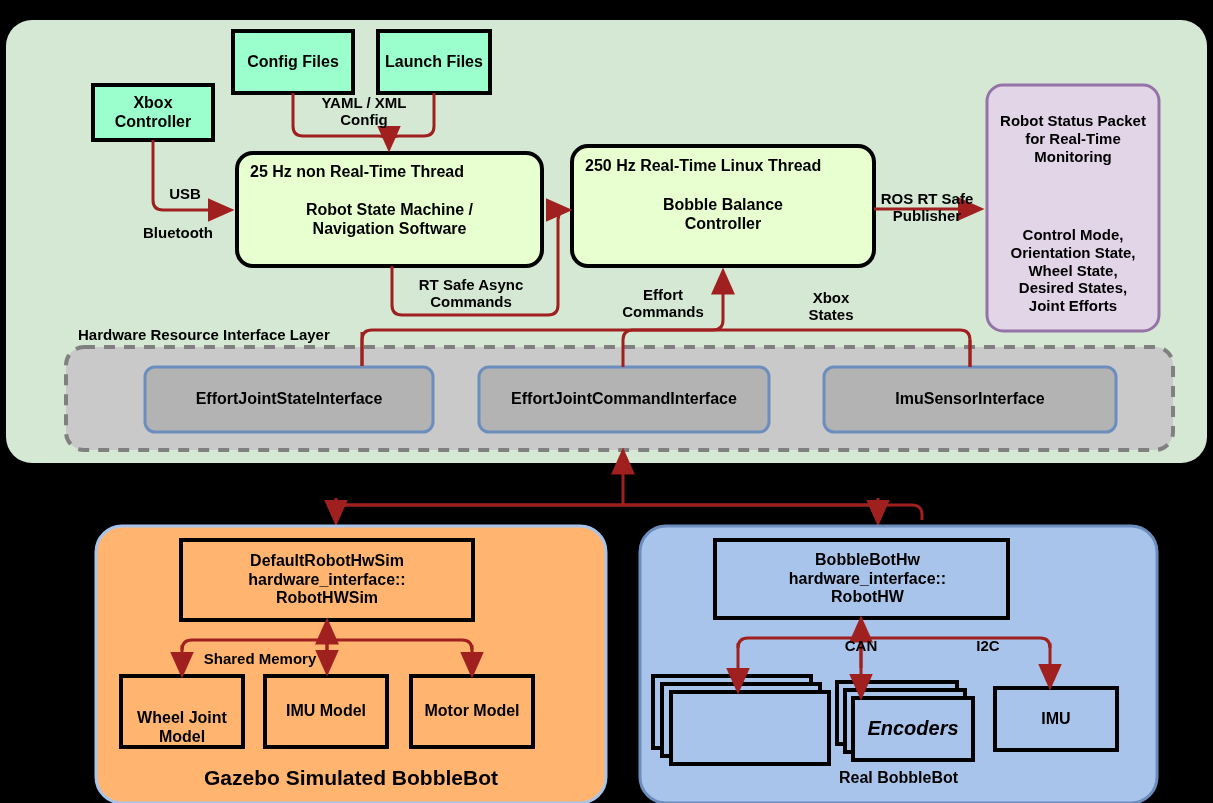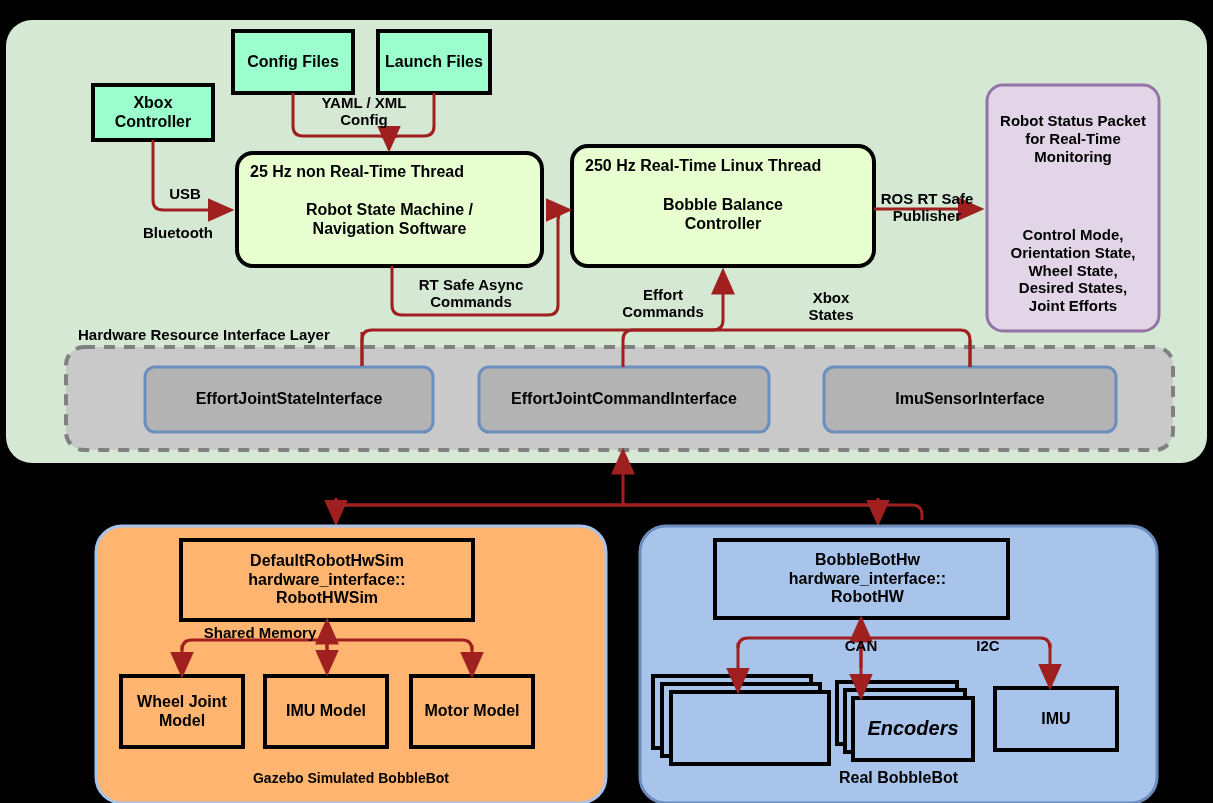--- a/index.html
+++ b/index.html
@@ -150,27 +150,27 @@
   </div>
   <div class="edge-label" style="left:872px;top:190px;width:110px;">
     <span>ROS RT Safe</span><br><span>Publisher</span>
   </div>
 
   <div class="node-label" style="left:181px;top:540px;width:292px;height:80px;font-size:16px;">
     <div><span>DefaultRobotHwSim</span><br>
          <span>hardware_interface::</span><br>
          <span>RobotHWSim</span></div>
   </div>
-  <div class="edge-label" style="left:190px;top:624px;width:140px;">Shared Memory</div>
-  <div class="node-label" style="left:121px;top:676px;width:122px;height:71px;font-size:16px;">
+  <div class="edge-label" style="left:190px;top:650px;width:140px;">Shared Memory</div>
+  <div class="node-label" style="left:121px;top:676px;width:122px;height:71px;font-size:16px;align-items:flex-end;">
     <div><span>Wheel Joint</span><br><span>Model</span></div>
   </div>
   <div class="node-label" style="left:265px;top:676px;width:122px;height:71px;font-size:16px;">IMU Model</div>
   <div class="node-label" style="left:411px;top:676px;width:122px;height:71px;font-size:16px;">Motor Model</div>
-  <div class="node-label" style="left:96px;top:766px;width:510px;height:24px;font-size:14px;">Gazebo Simulated BobbleBot</div>
+  <div class="node-label" style="left:96px;top:766px;width:510px;height:24px;font-size:21px;">Gazebo Simulated BobbleBot</div>
 
   <div class="node-label" style="left:721px;top:540px;width:293px;height:78px;font-size:16px;">
     <div><span>BobbleBotHw</span><br>
          <span>hardware_interface::</span><br>
          <span>RobotHW</span></div>
   </div>
   <div class="edge-label" style="left:828px;top:637px;width:66px;">CAN</div>
   <div class="edge-label" style="left:957px;top:637px;width:62px;">I2C</div>
   <div class="node-label" style="left:853px;top:698px;width:120px;height:62px;font-size:20px;font-style:italic;">Encoders</div>
   <div class="node-label" style="left:995px;top:688px;width:122px;height:62px;font-size:16px;">IMU</div>

